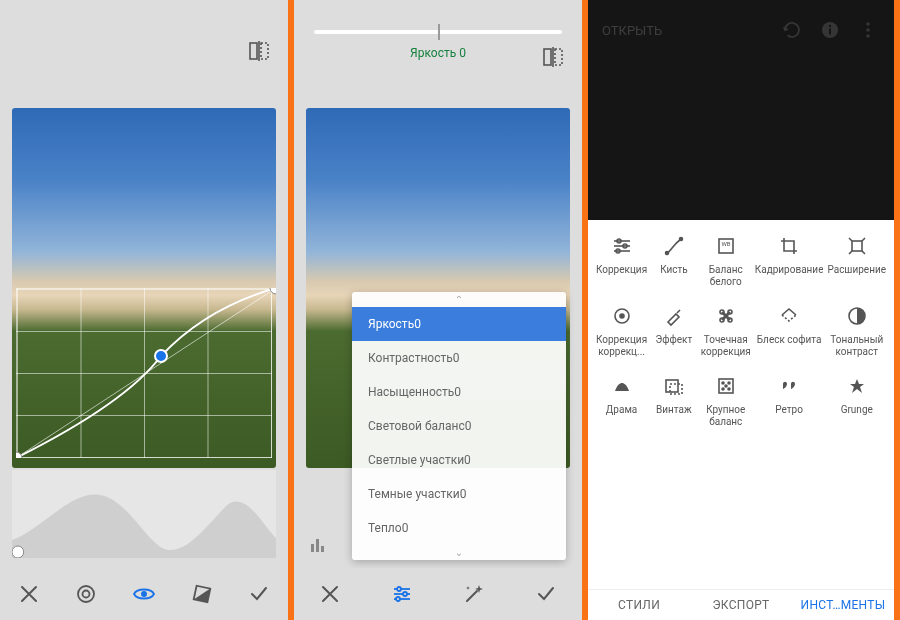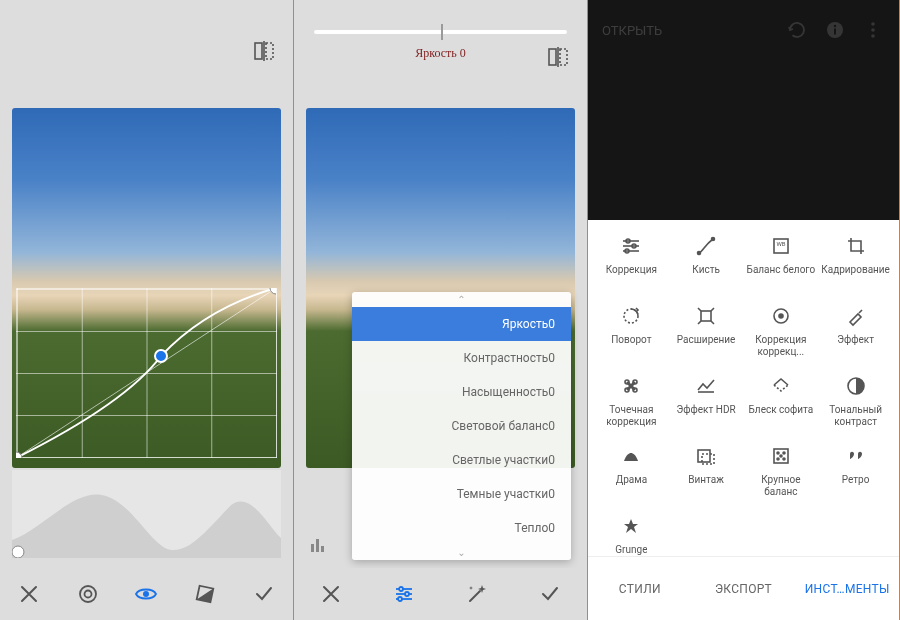--- a/index.html
+++ b/index.html
@@ -10,21 +10,21 @@
     font-family: -apple-system, Roboto, "Helvetica Neue", Arial, sans-serif;
     background: #f0f0f0;
     overflow: hidden;
     font-size: 12px;
     color: #444;
   }
   .panel {
     height: 620px;
     background: #ddddde;
     position: relative;
-    border-right: 1px solid #f97316;
+    border-right: 6px solid #f97316;
   }
   .panel1 { width: 294px; }
   .panel2 { width: 294px; }
   .panel3 { width: 312px; background:#fff; display:flex; flex-direction:column;}
 
   
   .bottom-bar {
     position: absolute;
     bottom: 0;
     left: 0;
@@ -116,22 +116,21 @@
     background:#9a9a9a;
   }
   .p2-label-row{
     position:absolute;
     top:46px;
     left:0; right:0;
     display:flex;
     align-items:flex-end;
     justify-content:center;
     gap:8px;
-    color:#7f1d1d;
-    font-family:Liberation Serif, serif;
+    color:#15803d;
   }
   .p2-compare{
     position:absolute;
     top:46px;
     right:18px;
     color:#555;
   }
   .p2-compare svg{width:22px;height:22px;}
   .photo-area2{
     position:absolute;
@@ -155,21 +154,21 @@
   }
   .adjust-chevron{
     text-align:center;
     color:#aaa;
     font-size:10px;
     padding:2px 0;
     user-select:none;
   }
   .adjust-row{
     display:flex;
-    justify-content:flex-end;
+    justify-content:flex-start;
     align-items:center;
     padding:10px 16px;
     font-size:12px;
     color:#666;
   }
   .adjust-row.selected{
     background:#3b7ddd;
     color:#fff;
   }
   .p2-hist-icon{
@@ -212,21 +211,21 @@
     position:relative;
   }
   .p3-dark-area::after{
     content:"";position:absolute;inset:0;background:rgba(0,0,0,0.55);
   }
   .tools-grid{
     flex:1;
     padding:14px 6px 0 6px;
     background:#fff;
     display:grid;
-    grid-template-columns:repeat(4,1fr);
+    grid-template-columns:repeat(5,1fr);
     grid-auto-rows:66px;
     gap:4px 0;
     overflow:hidden;
   }
   .tool{
     display:flex;
     flex-direction:column;
     align-items:center;
     justify-content:flex-start;
     gap:6px;
@@ -234,21 +233,21 @@
     font-size:10px;
     text-align:center;
     line-height:1.15;
     padding:0 2px;
   }
   .tool svg{width:22px;height:22px;stroke:#555;fill:none;stroke-width:1.6;}
   .tool .ticon{height:24px;display:flex;align-items:center;justify-content:center;}
   .tool-label{height:24px;overflow:hidden;}
   .p3-tabs{
     display:flex;
-    height:64px;
+    height:31px;
     border-top:1px solid #eee;
   }
   .p3-tab{
     flex:1;
     display:flex;
     align-items:center;
     justify-content:center;
     font-size:12px;
     color:#666;
     letter-spacing:0.3px;
@@ -467,30 +466,20 @@
         <div class="ticon">
           <svg viewBox="0 0 22 22">
             <path d="M6 3 L6 16 L19 16 M3 6 L16 6 L16 19"></path>
           </svg>
         </div>
         <div class="tool-label">Кадрирование</div>
       </div>
       <div class="tool">
         <div class="ticon">
           <svg viewBox="0 0 22 22">
-            <circle cx="11" cy="11" r="7" stroke-dasharray="2 2"></circle>
-            <path d="M11 4 A7 7 0 0 1 18 11" stroke-dasharray="0"></path>
-            <path d="M16 3 L18 5 L16 7"></path>
-          </svg>
-        </div>
-        <div class="tool-label">Поворот</div>
-      </div>
-      <div class="tool">
-        <div class="ticon">
-          <svg viewBox="0 0 22 22">
             <rect x="6" y="6" width="10" height="10"></rect>
             <path d="M3 3 L6 6 M19 3 L16 6 M3 19 L6 16 M19 19 L16 16"></path>
           </svg>
         </div>
         <div class="tool-label">Расширение</div>
       </div>
       <div class="tool">
         <div class="ticon">
           <svg viewBox="0 0 22 22">
             <circle cx="11" cy="11" r="7"></circle>
@@ -512,29 +501,20 @@
         <div class="ticon">
           <svg viewBox="0 0 22 22">
             <path d="M7 7 L15 15 M15 7 L7 15" stroke-width="3"></path>
             <circle cx="7" cy="7" r="2"></circle>
             <circle cx="15" cy="7" r="2"></circle>
             <circle cx="7" cy="15" r="2"></circle>
             <circle cx="15" cy="15" r="2"></circle>
           </svg>
         </div>
         <div class="tool-label">Точечная коррекция</div>
-      </div>
-      <div class="tool">
-        <div class="ticon">
-          <svg viewBox="0 0 22 22">
-            <path d="M3 15 L8 9 L12 13 L19 5"></path>
-            <path d="M3 17 L19 17"></path>
-          </svg>
-        </div>
-        <div class="tool-label">Эффект HDR</div>
       </div>
       <div class="tool">
         <div class="ticon">
           <svg viewBox="0 0 22 22">
             <path d="M4 10 L11 4 L18 10"></path>
             <path d="M4 10 L11 16 L18 10" stroke-dasharray="2 2"></path>
           </svg>
         </div>
         <div class="tool-label">Блеск софита</div>
       </div>

